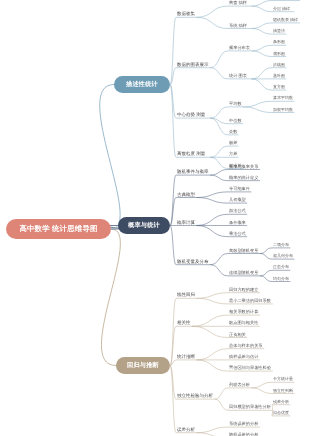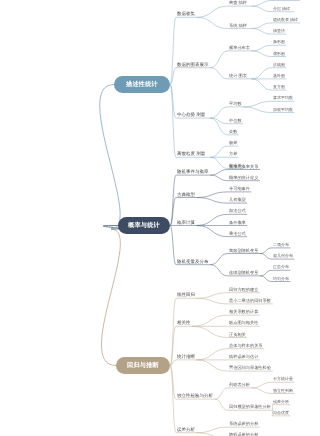--- a/index.html
+++ b/index.html
@@ -180,20 +180,21 @@
       <line x1="272" y1="404.70000000000005" x2="290.32" y2="404.70000000000005" stroke="#C2B29A" stroke-width="0.55"></line>
       <path d="M272.84000000000003,410.3 C272.378,410.3 272.462,415.90000000000003 272,415.90000000000003" fill="none" stroke="#C2B29A" stroke-width="0.55"></path>
       <line x1="272" y1="415.90000000000003" x2="290.32" y2="415.90000000000003" stroke="#C2B29A" stroke-width="0.55"></line>
       <path d="M170,365.5 C173.3,365.5 172.7,432.70000000000005 176,432.70000000000005" fill="none" stroke="#C2B29A" stroke-width="0.55"></path>
       <line x1="176" y1="432.70000000000005" x2="196.36" y2="432.70000000000005" stroke="#C2B29A" stroke-width="0.55"></line>
       <path d="M196.36,432.70000000000005 C213.762,432.70000000000005 210.598,427.1000000000001 228,427.1000000000001" fill="none" stroke="#C2B29A" stroke-width="0.55"></path>
       <line x1="228" y1="427.1000000000001" x2="259.988" y2="427.1000000000001" stroke="#C2B29A" stroke-width="0.55"></line>
       <path d="M196.36,432.70000000000005 C213.762,432.70000000000005 210.598,438.30000000000007 228,438.30000000000007" fill="none" stroke="#C2B29A" stroke-width="0.55"></path>
       <line x1="228" y1="438.30000000000007" x2="259.988" y2="438.30000000000007" stroke="#C2B29A" stroke-width="0.55"></line>
     </svg>
+  <div class="node root">高中数学 统计思维导图</div>
   <div class="node l1 b1">描述性统计</div>
   <div class="node l1 b2">概率与统计</div>
   <div class="node l1 b3">回归与推断</div>
   <div id="labels">
       <div class="lbl l2" style="left: 176px; top: 17.3px;">数据收集</div>
       <div class="lbl l3" style="left: 228px; top: 6.1px;">普查 抽样</div>
       <div class="lbl l4" style="left: 272px; top: 0.5px;">简单随机 抽样</div>
       <div class="lbl l4" style="left: 272px; top: 11.7px;">分层 抽样</div>
       <div class="lbl l3" style="left: 228px; top: 28.5px;">系统 抽样</div>
       <div class="lbl l4" style="left: 272px; top: 22.9px;">随机数表 抽样</div>

